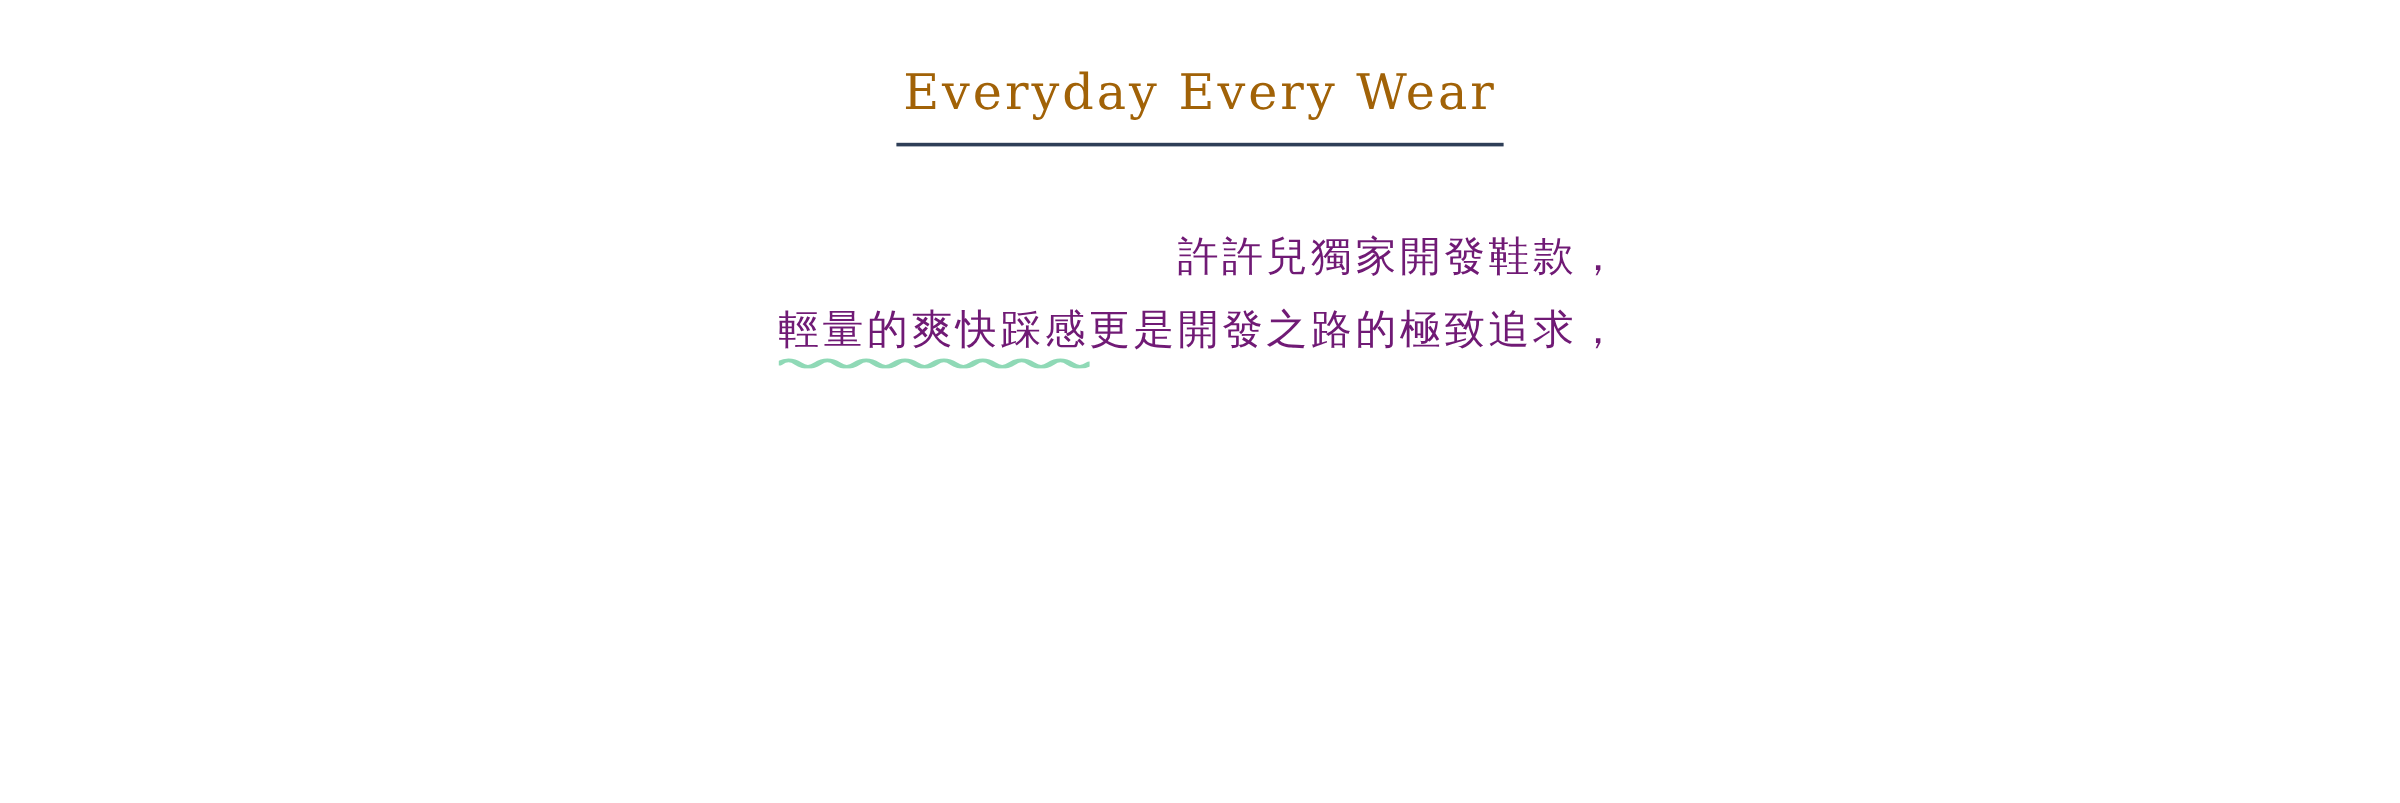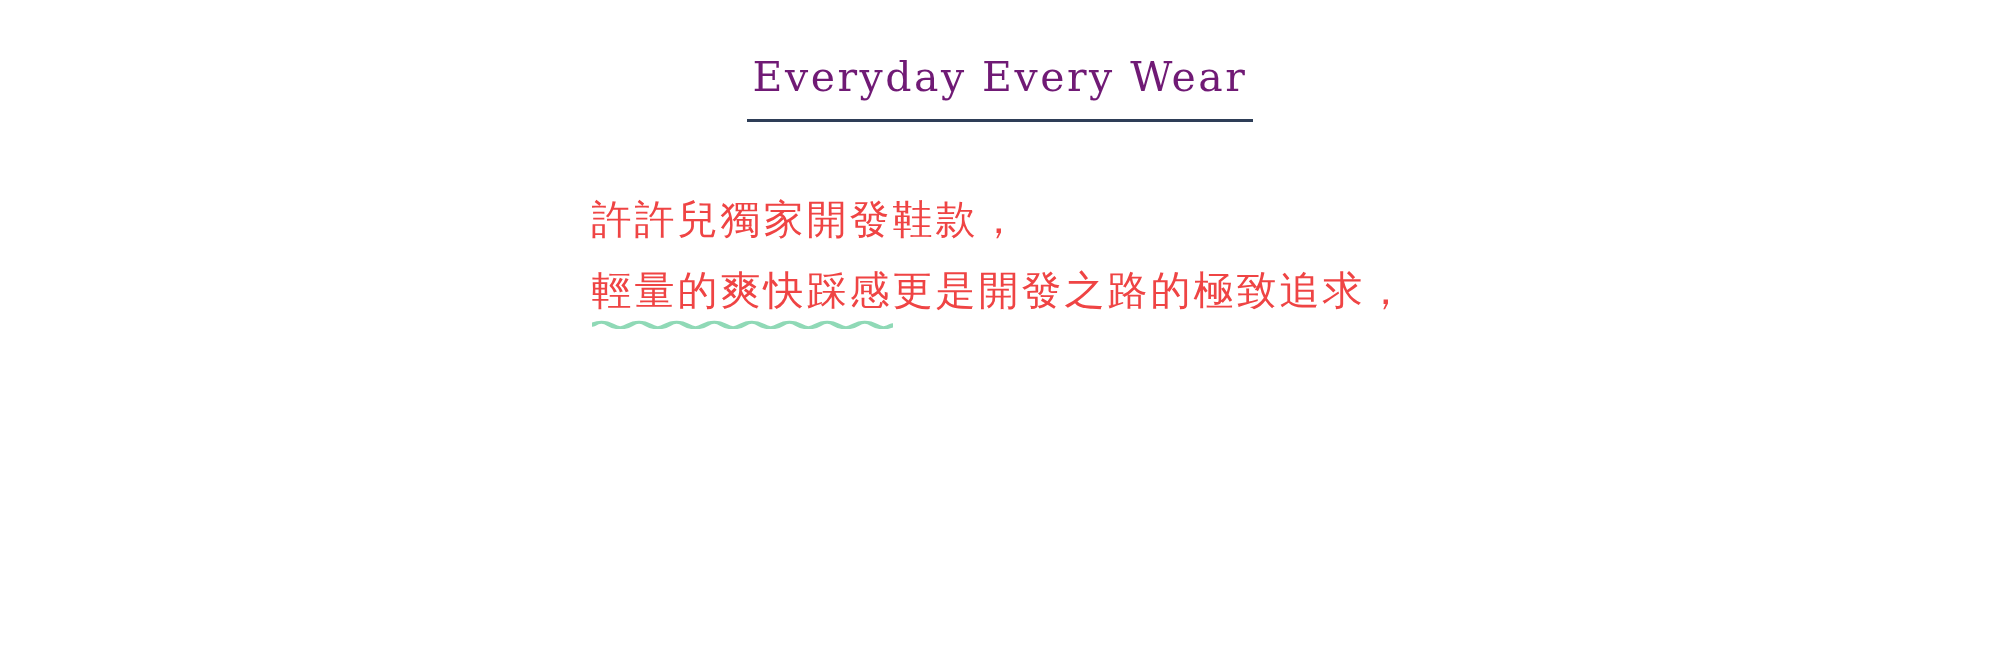--- a/index.html
+++ b/index.html
@@ -30,33 +30,33 @@
     margin-top: 52px;
     display: flex;
     justify-content: center;
     width: 100%;
   }
   .heading {
     font-family: "DejaVu Serif", "Liberation Serif", serif;
     font-size: 41px;
     font-weight: 400;
     letter-spacing: 2.5px;
-    color: #701a75;
+    color: #a16207;
     line-height: 1.25;
     padding: 0 6px 16px 6px;
     border-bottom: 3px solid #2e3e57;
     white-space: nowrap;
   }
 
   
   .copy {
     margin-top: 62px;
-    text-align: left;
-    color: #ef4444;
-    font-size: 40px;
+    text-align: right;
+    color: #701a75;
+    font-size: 34px;
     line-height: 1.78;
     letter-spacing: 3px;
     font-weight: 400;
   }
   .copy-line {
     position: relative;
     display: block;
     white-space: nowrap;
   }
   .copy-line .seg {

